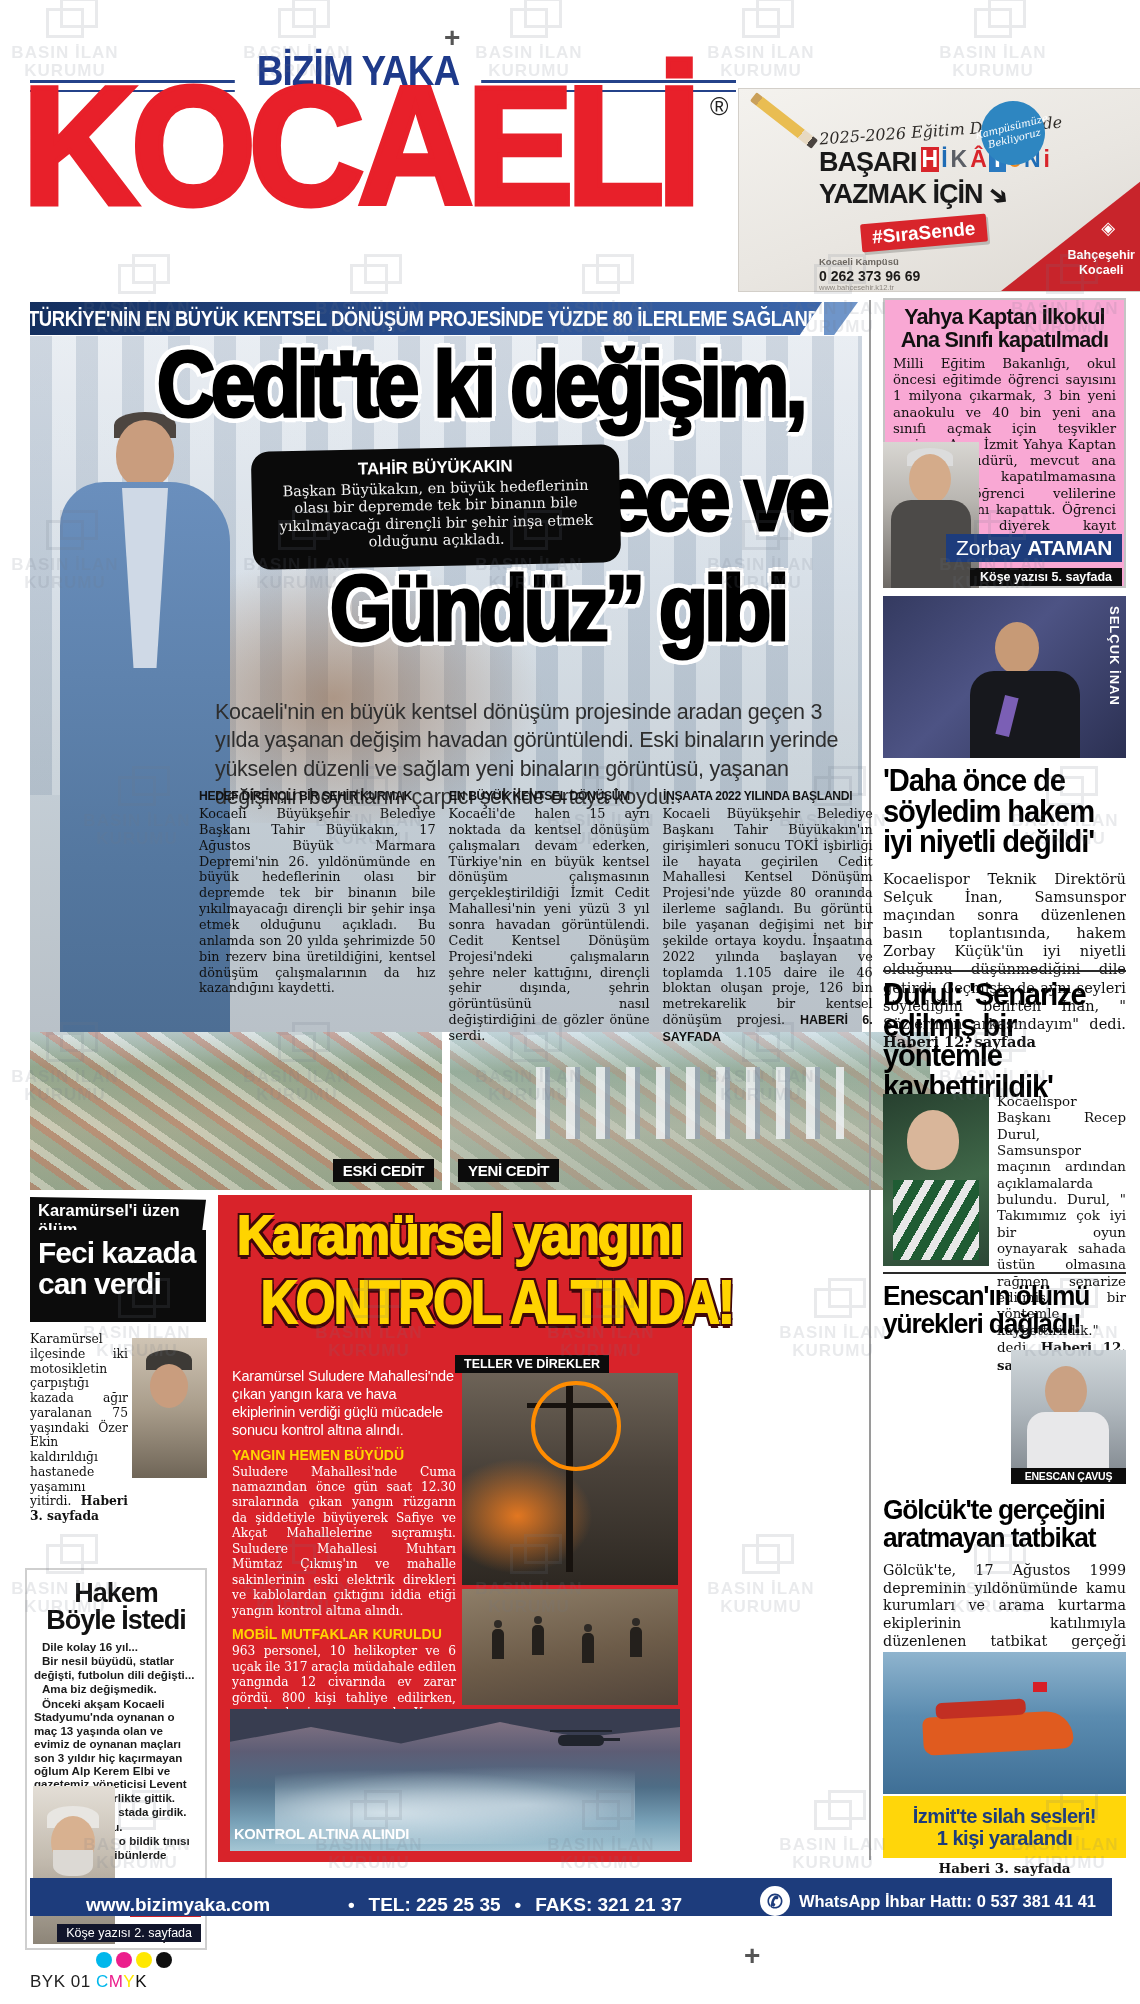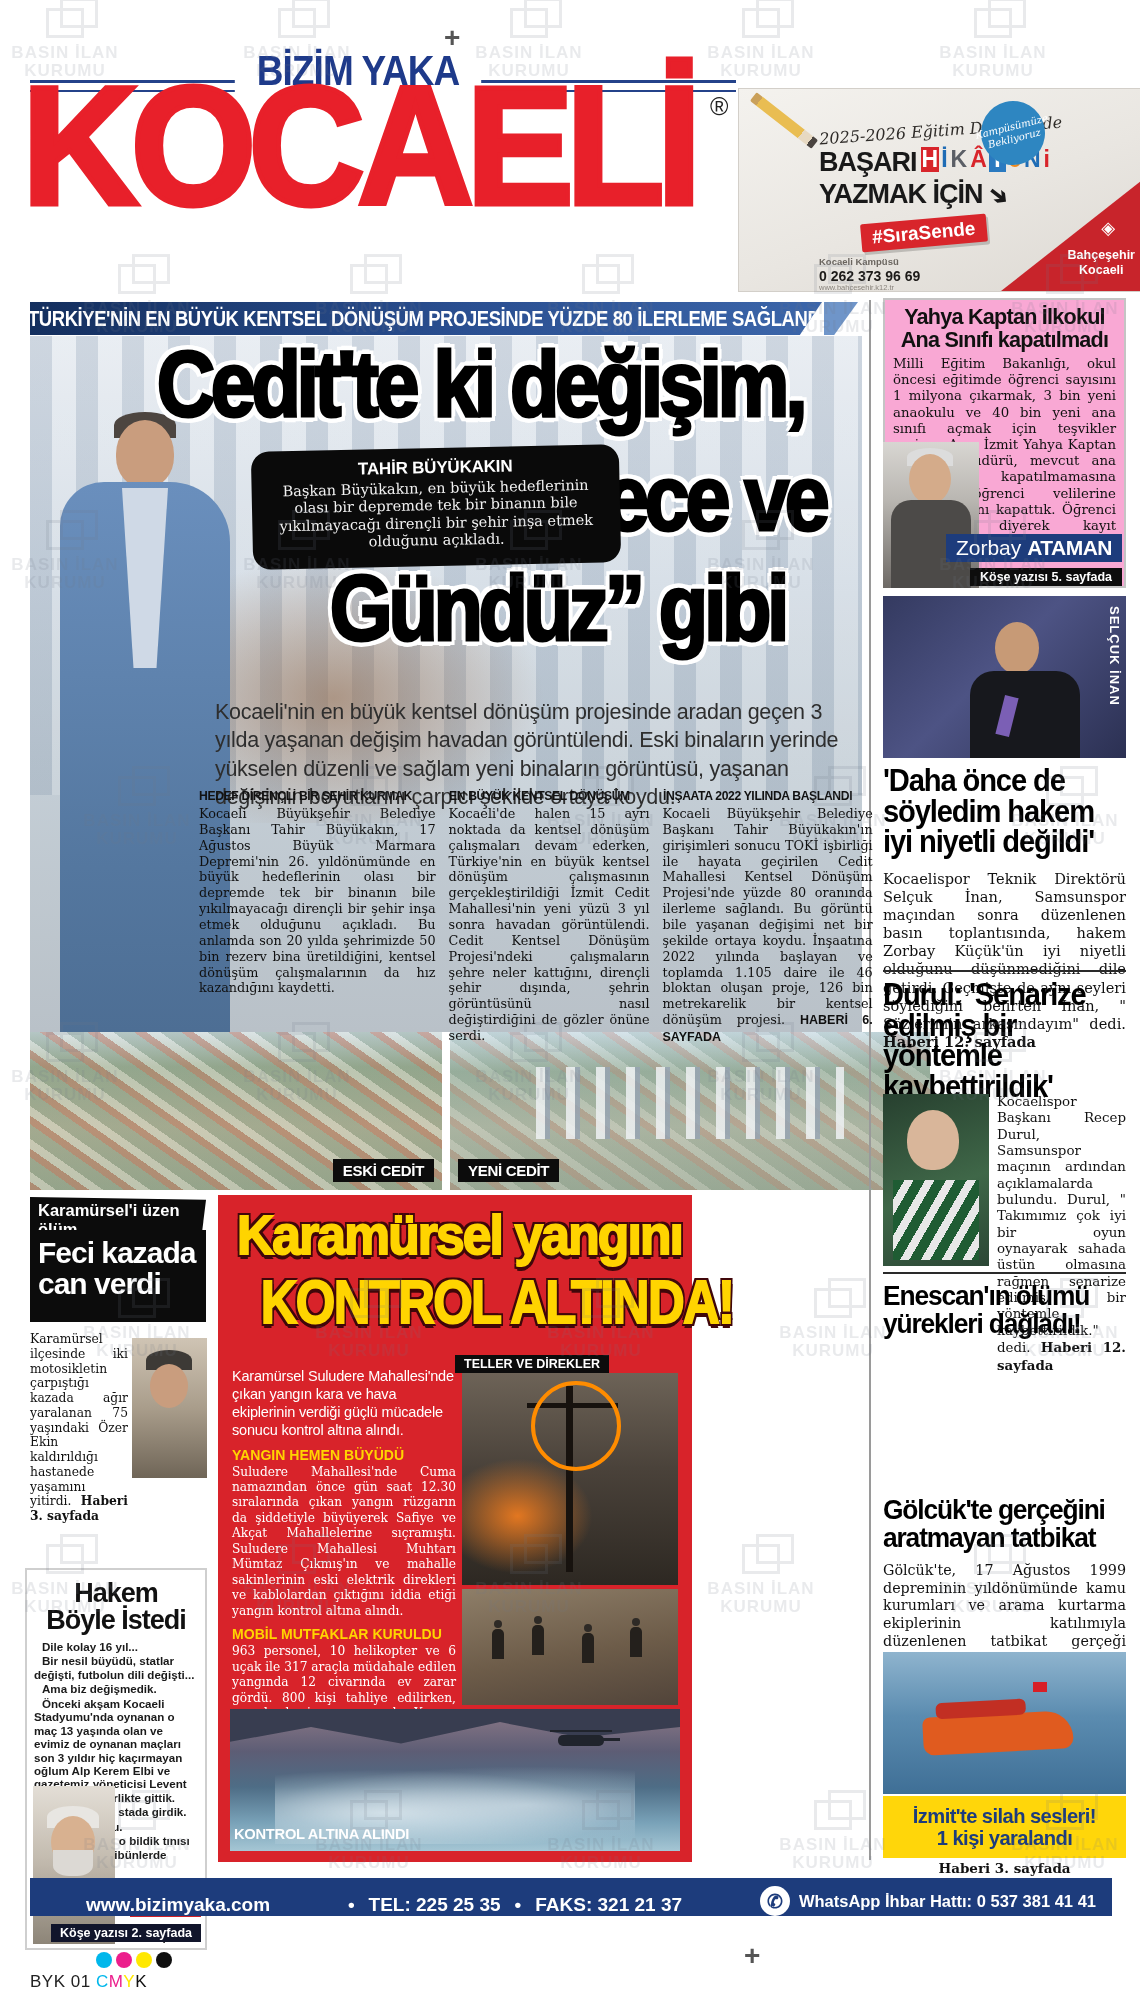--- a/index.html
+++ b/index.html
@@ -217,21 +217,21 @@
   .colpanel-body{padding:0 7px;font-size:11.6px;font-weight:bold;line-height:1.16;color:#1a1a1a}
   .colpanel-body p{margin:0 0 1px;text-indent:8px}
   .elbi-photo{position:absolute;left:6px;bottom:4px;width:82px;height:158px;
        background:linear-gradient(180deg,#e3ded6 0%,#c4bcb0 45%,#8d8578 100%)}
   .elbi-face{position:absolute;left:18px;top:30px;width:44px;height:52px;background:#d8b190;border-radius:50%}
   .elbi-hair{position:absolute;left:14px;top:20px;width:52px;height:22px;background:#e8e6e2;border-radius:50% 50% 0 0}
   .elbi-beard{position:absolute;left:20px;top:64px;width:40px;height:26px;background:#dcd9d4;border-radius:0 0 40% 40%}
   .byline{position:absolute;right:4px;bottom:30px;white-space:nowrap;font-size:25px}
   .byline .first{color:#8b9094}
   .byline .last{background:#d12026;color:#fff;font-weight:bold;padding:0 7px;margin-left:3px}
-  .byline-note{position:absolute;right:4px;bottom:6px;background:#11152b;color:#fff;font-weight:bold;
+  .byline-note{position:absolute;right:4px;bottom:6px;background:#11152b;color:#fff;font-weight:normal;
                font-size:12.5px;padding:2px 9px;white-space:nowrap}
 
   
   .firebox{position:absolute;left:218px;top:1195px;width:474px;height:667px;background:#d8232a}
   .firehead{position:absolute;width:100%;text-align:center;font-weight:bold;color:#ffd400;
             -webkit-text-stroke:2px #ffd400;white-space:nowrap;line-height:1;
             text-shadow:3px 3px 0 #40070a,-3px -3px 0 #40070a,3px -3px 0 #40070a,-3px 3px 0 #40070a,0 5px 0 #40070a}
   .fh1{top:12px;font-size:56px;letter-spacing:-2px;transform:scaleX(.92)}
   .fh2{top:76px;font-size:62px;letter-spacing:-2px;transform:scaleX(.82)}
   .fire-col{position:absolute;left:14px;top:172px;width:224px;color:#fff}
@@ -419,20 +419,25 @@
     <div class="durul-scarf"></div>
   </div>
   <div class="sb-text durul-text">
     <span>Kocaelispor Başkanı Recep Durul, Samsunspor maçının ardından açıklamalarda bulundu. Durul, " Takımımız çok iyi bir oyun oynayarak sahada üstün olmasına rağmen senarize edilmiş bir yöntemle kaybettirildik." dedi.</span>
     <b>Haberi 12. sayfada</b>
   </div>
 
   <div class="hline" style="top:1272px"></div>
 
   <div class="sb-head enes-head">Enescan'ın ölümü yürekleri dağladı!</div>
+  <div class="photo enes-photo">
+    <div class="enes-face"></div>
+    <div class="enes-shirt"></div>
+    <div class="enes-cap">ENESCAN ÇAVUŞ</div>
+  </div>
 
   <div class="sb-head golcuk-head">Gölcük'te gerçeğini aratmayan tatbikat</div>
   <div class="sb-text golcuk-text">
     <span>Gölcük'te, 17 Ağustos 1999 depreminin yıldönümünde kamu kurumları ve arama kurtarma ekiplerinin katılımıyla düzenlenen tatbikat gerçeği aratmadı.</span>
     <b>Haberi 3. sayfada</b>
   </div>
   <div class="photo golcuk-photo">
     <div class="boat"></div>
     <div class="flag"></div>
   </div>

